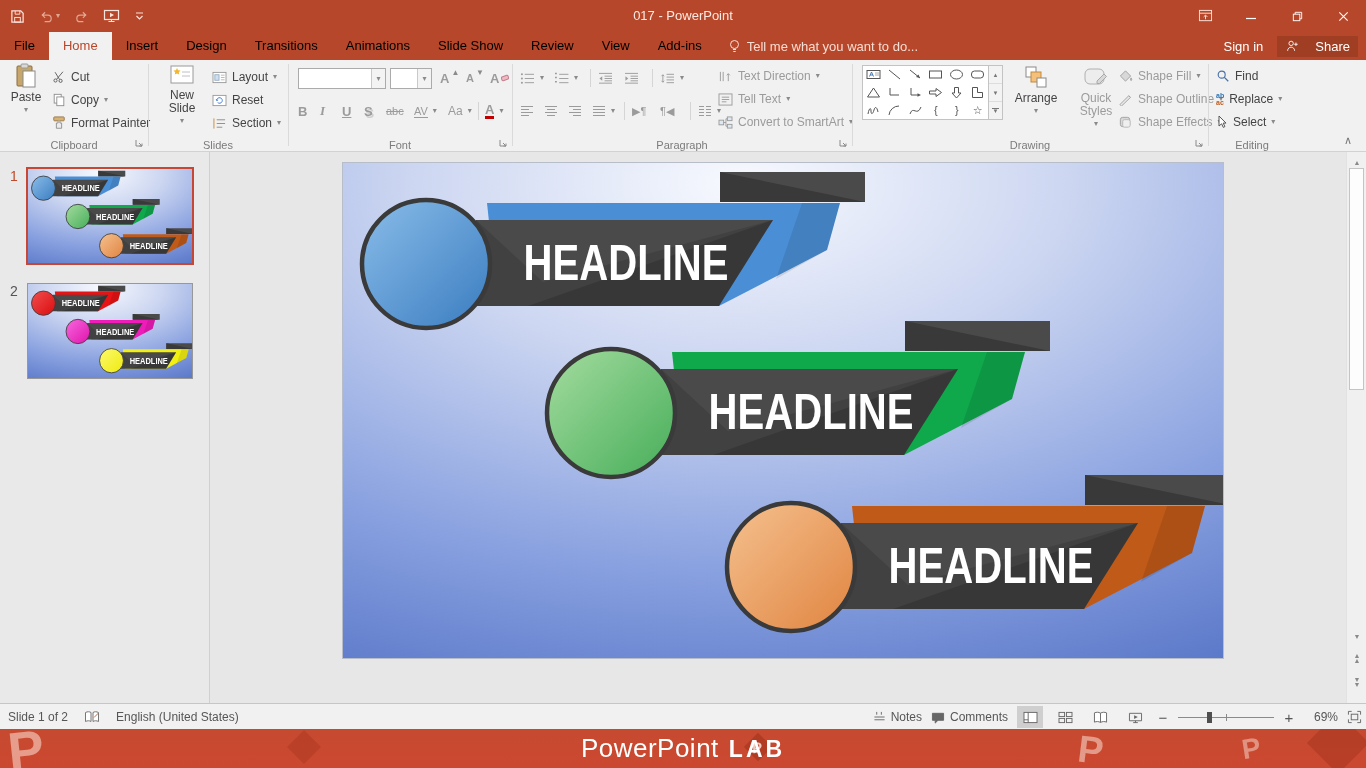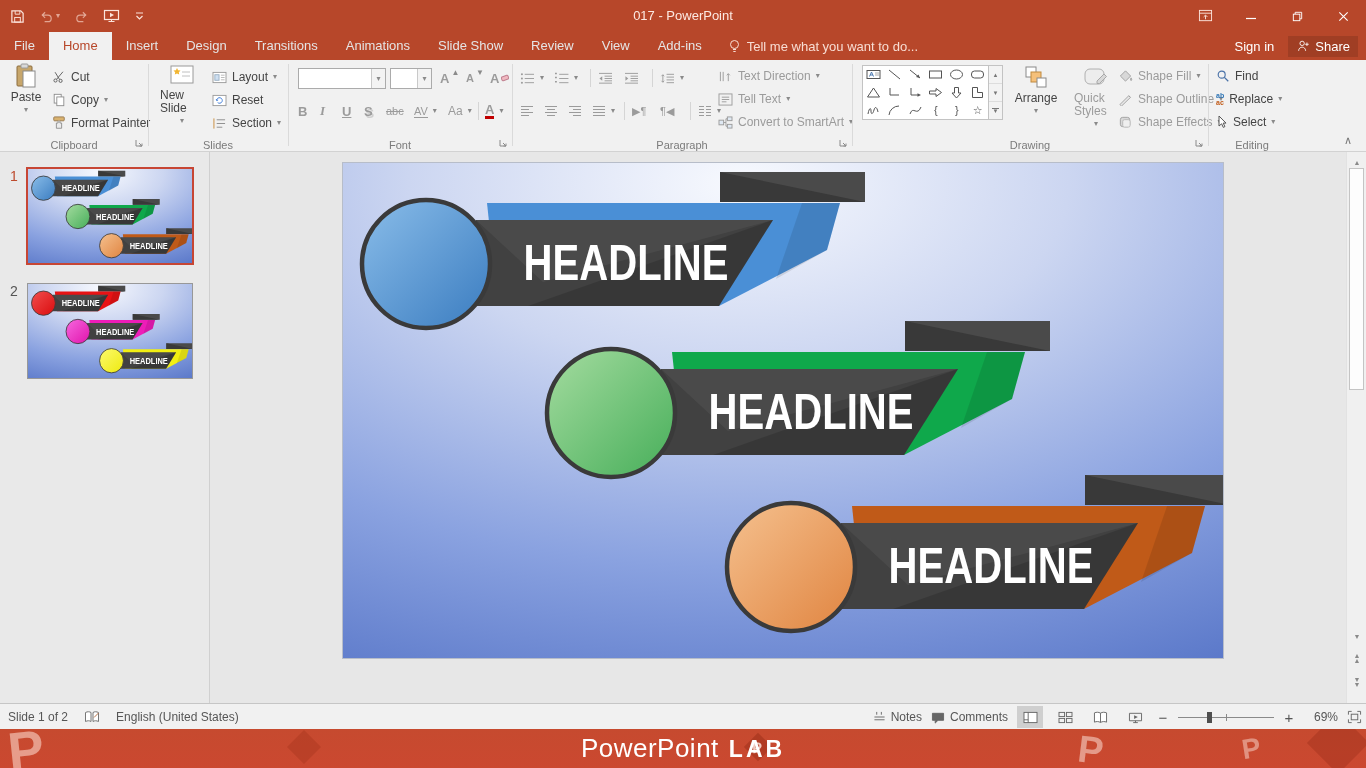--- a/index.html
+++ b/index.html
@@ -9,33 +9,33 @@
   
   .titlebar { position:absolute; left:0; top:0; width:1366px; height:32px; background:#b7472a; color:#fff; }
   .qat { position:absolute; left:10px; top:0; height:32px; display:flex; align-items:center; gap:14px; }
   .qat .qbtn { display:flex; align-items:center; }
   .win-title { position:absolute; left:0; top:0; width:100%; height:32px; text-align:center; line-height:32px; font-size:13px; color:#fde9e2; }
   .win-controls { position:absolute; right:0; top:0; height:32px; display:flex; }
   .wc { width:46px; height:32px; display:flex; align-items:center; justify-content:center; }
 
   
   .tabbar { position:absolute; left:0; top:32px; width:1366px; height:28px; background:#b7472a; display:flex; align-items:stretch; }
-  .tab { padding:0 14px; line-height:28px; font-size:13px; color:#e5e5e5; white-space:nowrap; }
+  .tab { padding:0 14px; line-height:28px; font-size:13px; color:#000000; white-space:nowrap; }
   .tab.active { background:#f1f1f1; color:#b7472a; }
   .tellme { display:flex; align-items:center; gap:6px; padding:0 12px; color:#f8ddd3; font-size:13px; }
   .account { position:absolute; right:8px; top:0; height:28px; display:flex; align-items:center; gap:14px; color:#fff; font-size:13px; }
-  .sharebtn { display:flex; align-items:center; gap:5px; padding:3px 8px; background:rgba(0,0,0,0.12); }
+  .sharebtn { display:flex; align-items:center; gap:16px; padding:3px 8px; background:rgba(0,0,0,0.12); }
 
   
   .ribbon { position:absolute; left:0; top:60px; width:1366px; height:92px; background:#f1f1f1; border-bottom:1px solid #d2d2d2; font-size:12px; color:#444; }
   .rgroup { position:absolute; top:0; height:92px; }
   .gdiv { position:absolute; top:4px; height:82px; width:1px; background:#dadada; }
   .glabel { position:absolute; bottom:1px; left:0; width:100%; text-align:center; font-size:11px; color:#7b7b7b; }
   .dlg { position:absolute; right:4px; bottom:4px; }
-  .bb { position:absolute; display:flex; flex-direction:column; align-items:center; text-align:left; line-height:13px; gap:2px; color:#444; }
+  .bb { position:absolute; display:flex; flex-direction:column; align-items:center; text-align:center; line-height:13px; gap:2px; color:#444; }
   .sb { position:absolute; display:flex; align-items:center; gap:5px; height:22px; white-space:nowrap; }
   .car { font-size:8px; color:#8a8a8a; line-height:8px; }
   .dim { color:#9b9b9b; }
   .combo { position:absolute; height:21px; border:1px solid #ababab; background:#fff; display:flex; }
   .combo .val { flex:1; }
   .combo .ca { width:14px; background:#f3f3f3; border-left:1px solid #c9c9c9; display:flex; align-items:center; justify-content:center; }
   .fletter { font-size:13px; color:#9b9b9b; font-weight:bold; }
   .vsep { position:absolute; width:1px; height:18px; background:#d5d5d5; }
   .gallery { position:absolute; left:10px; top:5px; width:127px; height:55px; background:#fff; border:1px solid #c3c3c3; display:grid; grid-template-columns:repeat(6,1fr); grid-template-rows:repeat(3,1fr); }
   .gcell { display:flex; align-items:center; justify-content:center; color:#555; font-size:11px; }

